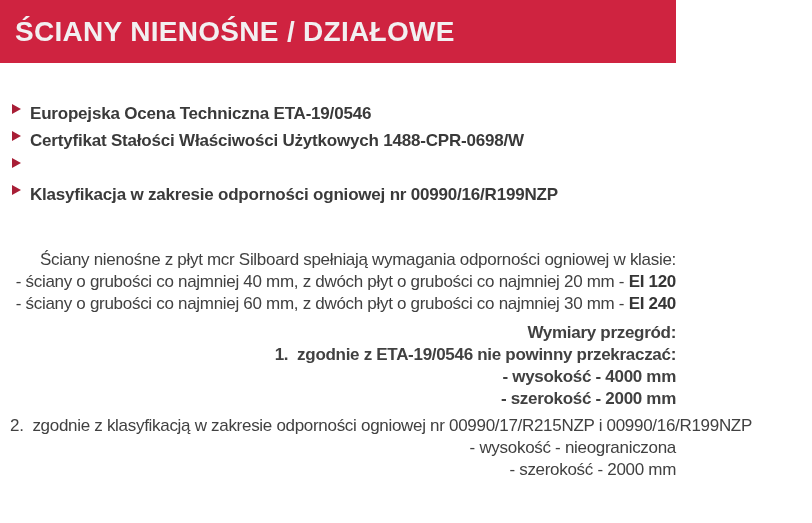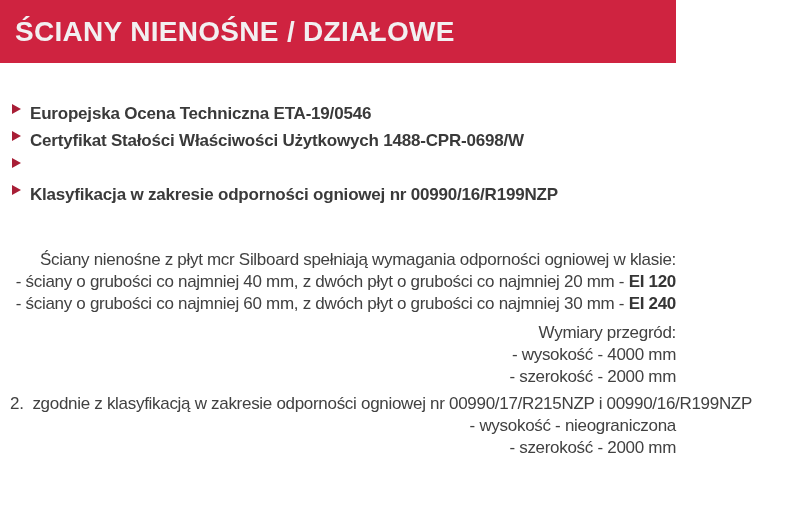--- a/index.html
+++ b/index.html
@@ -60,21 +60,21 @@
   }
   
   .para {
     margin-left: 10px;
     color: #414141;
     font-size: 17px;
     line-height: 22px;
     letter-spacing: -0.3px;
   }
   .para-1 { margin-top: 37px; }
-  .para-2 { margin-top: 7px; }
+  .para-2 { margin-top: 7px; font-weight: bold; }
   .para-3 { margin-top: 5px; }
   .para-line {
     white-space: pre;
     text-align: right;
   }
   .bold-part {
     font-weight: bold;
     color: #353535;
   }
 </style>
@@ -106,20 +106,21 @@
   </div>
 
   <div class="para para-1">
     <div class="para-line"><span>Ściany nienośne z płyt mcr Silboard spełniają wymagania odporności ogniowej w klasie:</span><span class="bold-part"></span></div>
     <div class="para-line"><span>- ściany o grubości co najmniej 40 mm, z dwóch płyt o grubości co najmniej 20 mm - </span><span class="bold-part">EI 120</span></div>
     <div class="para-line"><span>- ściany o grubości co najmniej 60 mm, z dwóch płyt o grubości co najmniej 30 mm - </span><span class="bold-part">EI 240</span></div>
   </div>
 
   <div class="para para-2">
     <div class="para-line"><span>Wymiary przegród:</span></div>
+    <div class="para-line"><span>1.  zgodnie z ETA-19/0546 nie powinny przekraczać:</span></div>
     <div class="para-line"><span>- wysokość - 4000 mm</span></div>
     <div class="para-line"><span>- szerokość - 2000 mm</span></div>
   </div>
 
   <div class="para para-3">
     <div class="para-line"><span>2.  zgodnie z klasyfikacją w zakresie odporności ogniowej nr 00990/17/R215NZP i 00990/16/R199NZP</span></div>
     <div class="para-line"><span>- wysokość - nieograniczona</span></div>
     <div class="para-line"><span>- szerokość - 2000 mm</span></div>
   </div>
 

